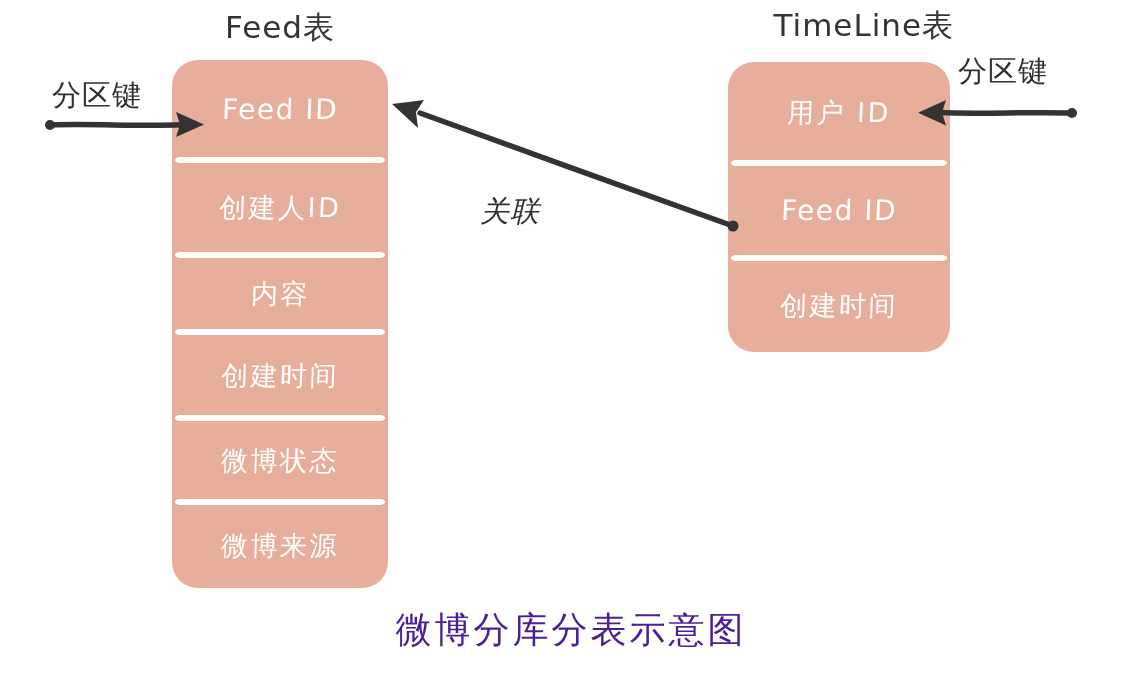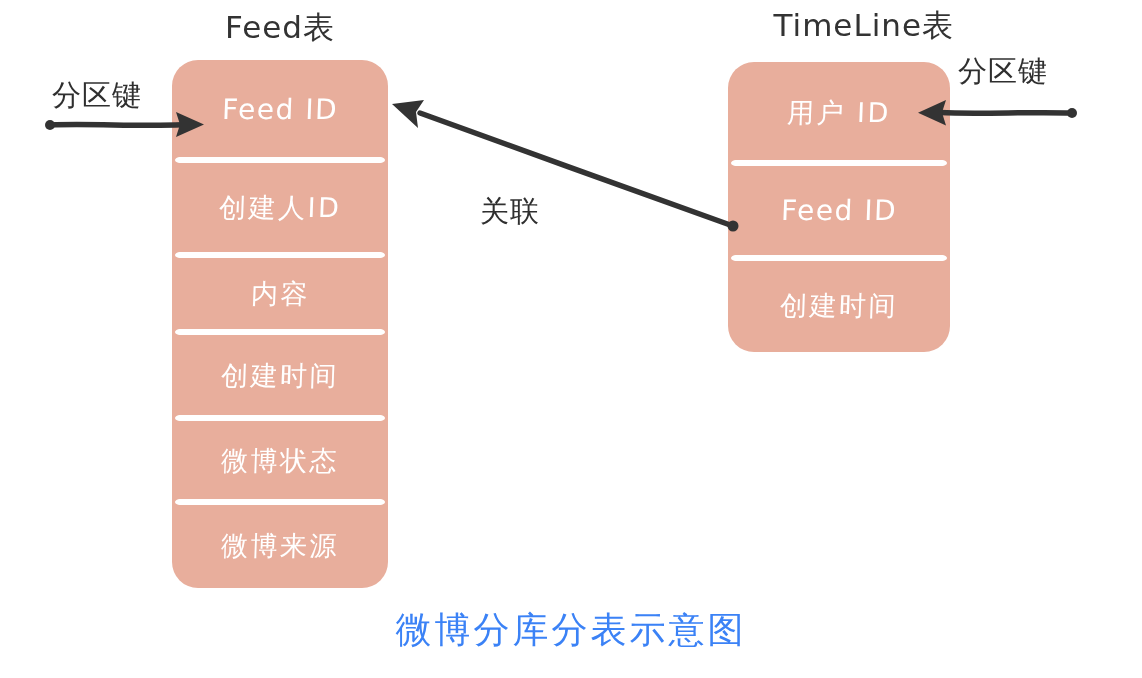--- a/index.html
+++ b/index.html
@@ -115,30 +115,30 @@
   .annot-label {
     position: absolute;
     color: #2f2f2f;
     font-size: 29px;
     letter-spacing: 1px;
     white-space: nowrap;
     font-family: "DejaVu Sans", "Liberation Sans", sans-serif;
   }
   #label-partition-left  { left: 52px;  top: 76px; }
   #label-partition-right { left: 958px; top: 52px; }
-  #label-relation        { left: 480px; top: 192px; }
+  #label-relation        { left: 480px; top: 192px; font-style: italic; }
 
   
   #caption {
     position: absolute;
     left: 0;
     top: 606px;
     width: 1142px;
     text-align: center;
-    color: #3b82f6;
+    color: #4c1d95;
     font-size: 36px;
     letter-spacing: 3px;
     font-family: "DejaVu Sans", "Liberation Sans", sans-serif;
   }
 
   
   #arrow-layer {
     position: absolute;
     left: 0; top: 0;
     width: 1142px;

